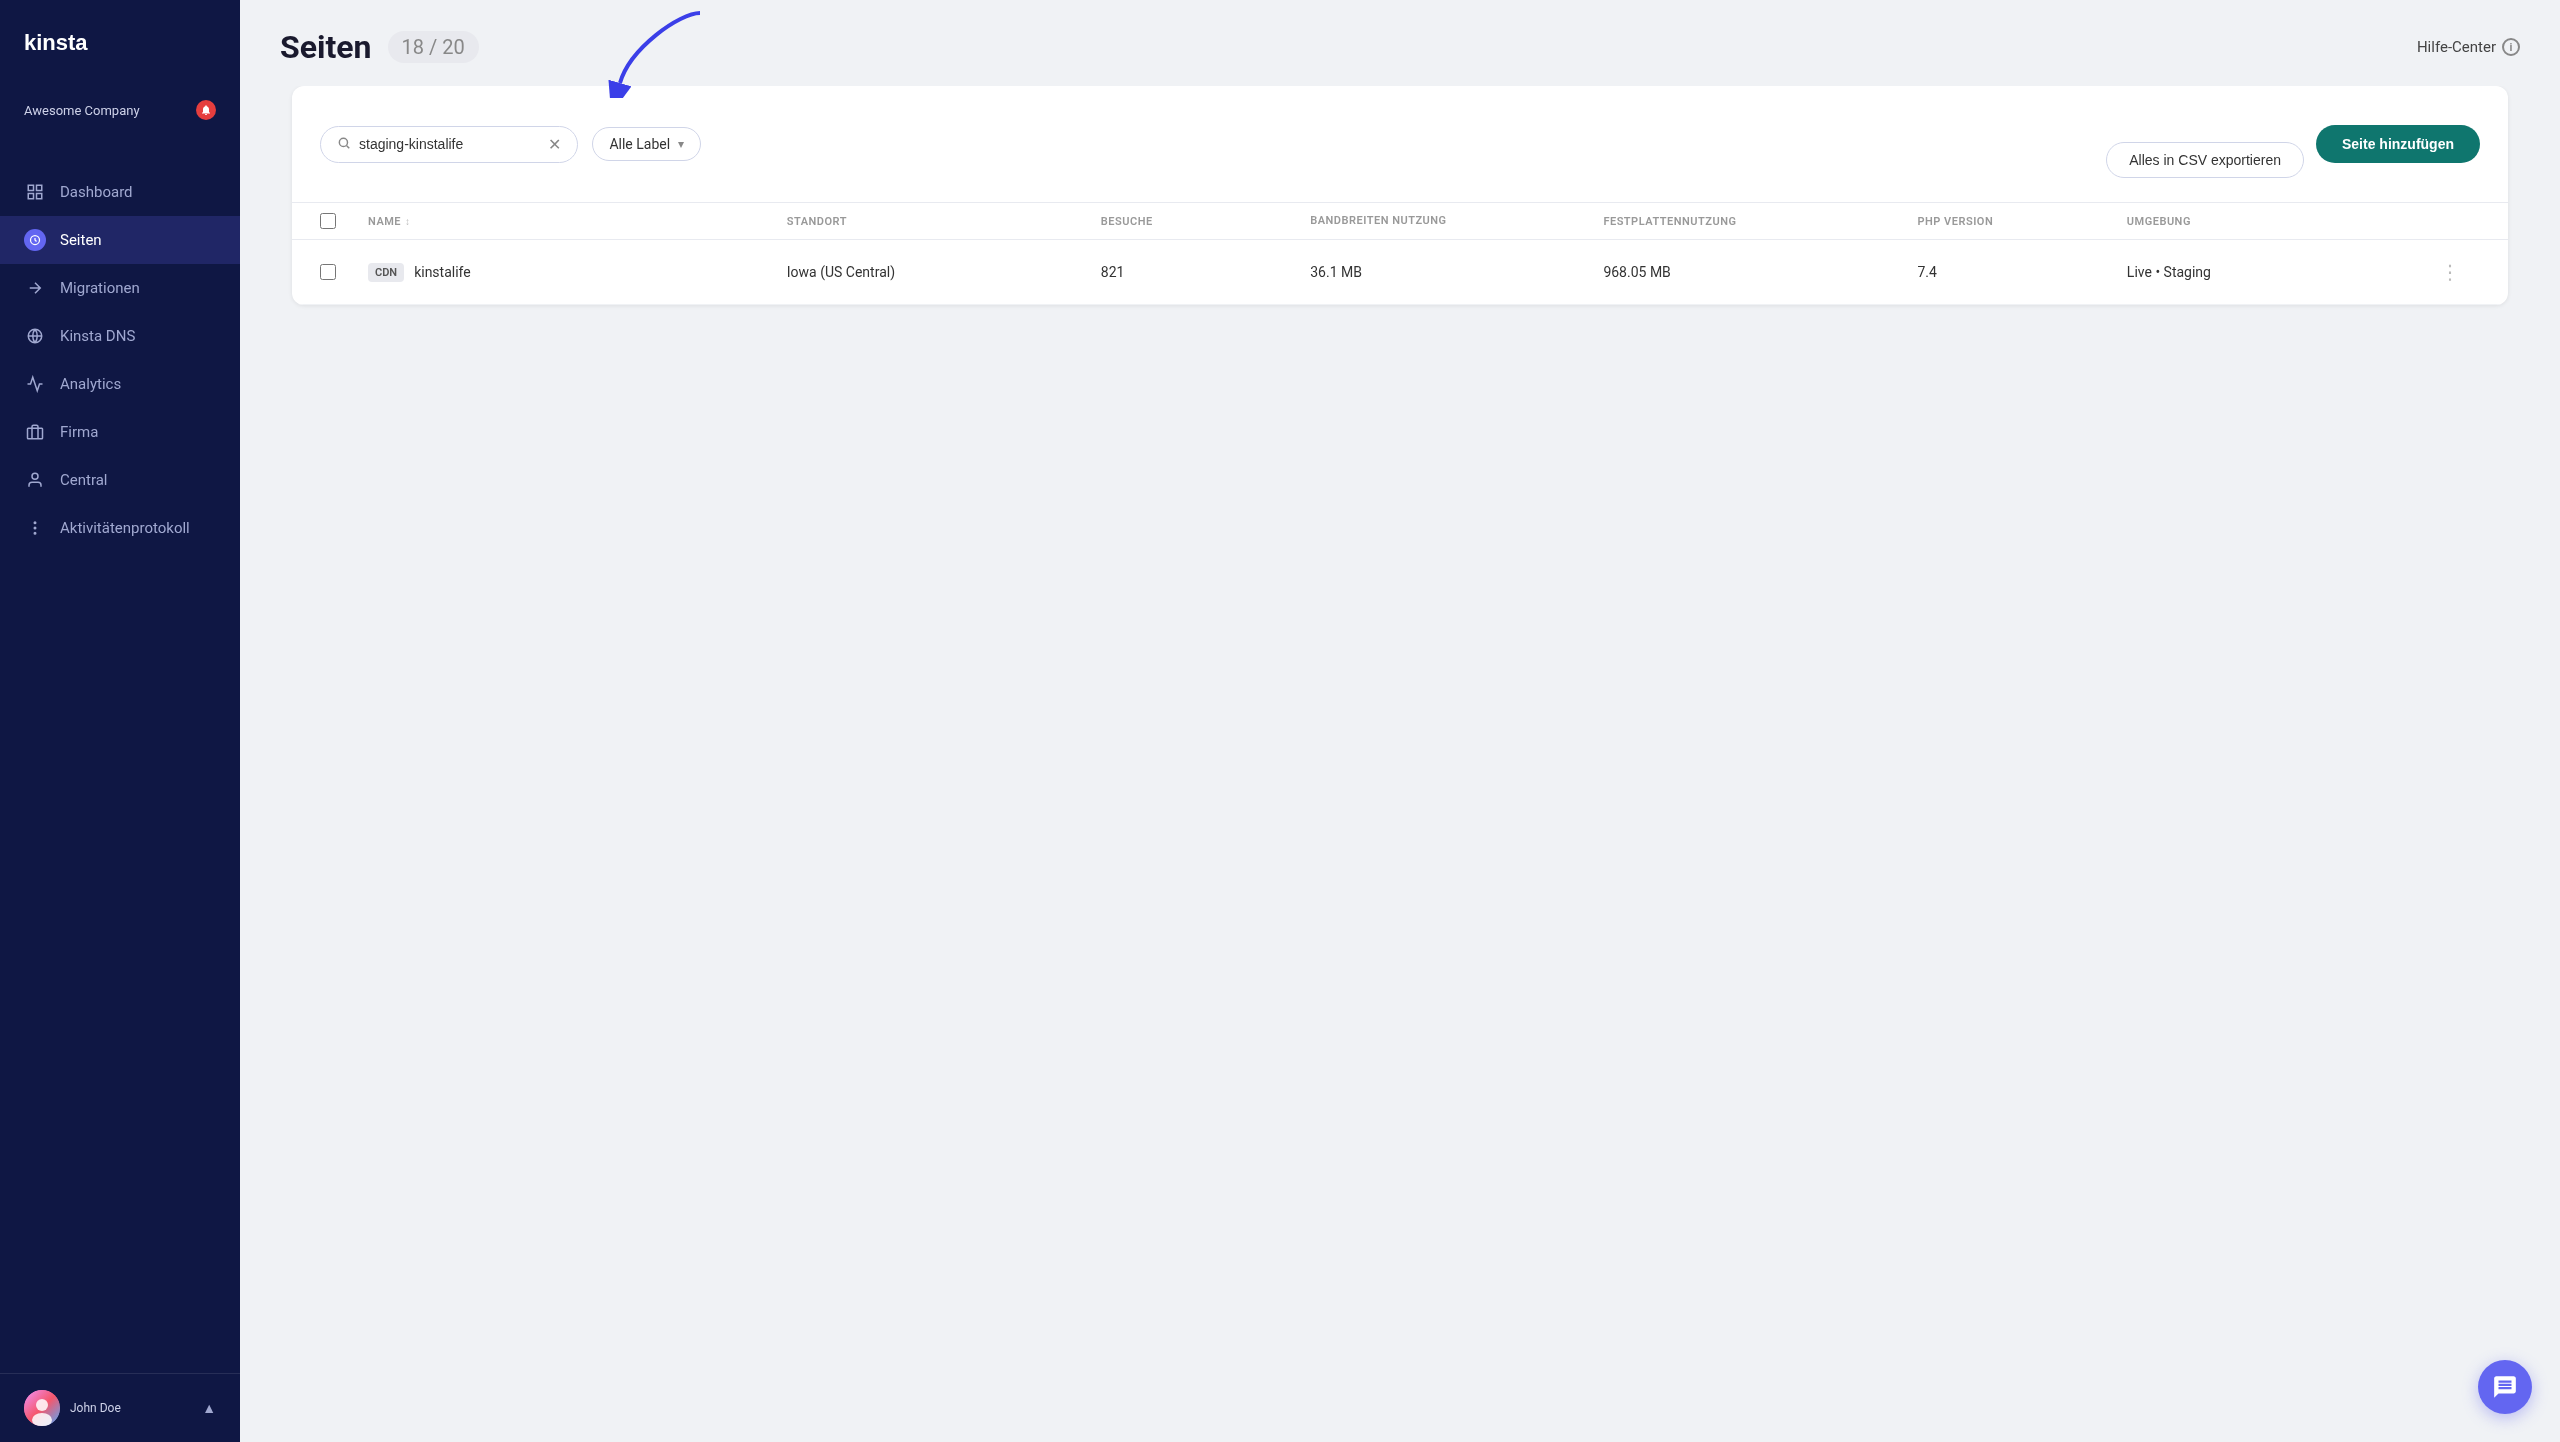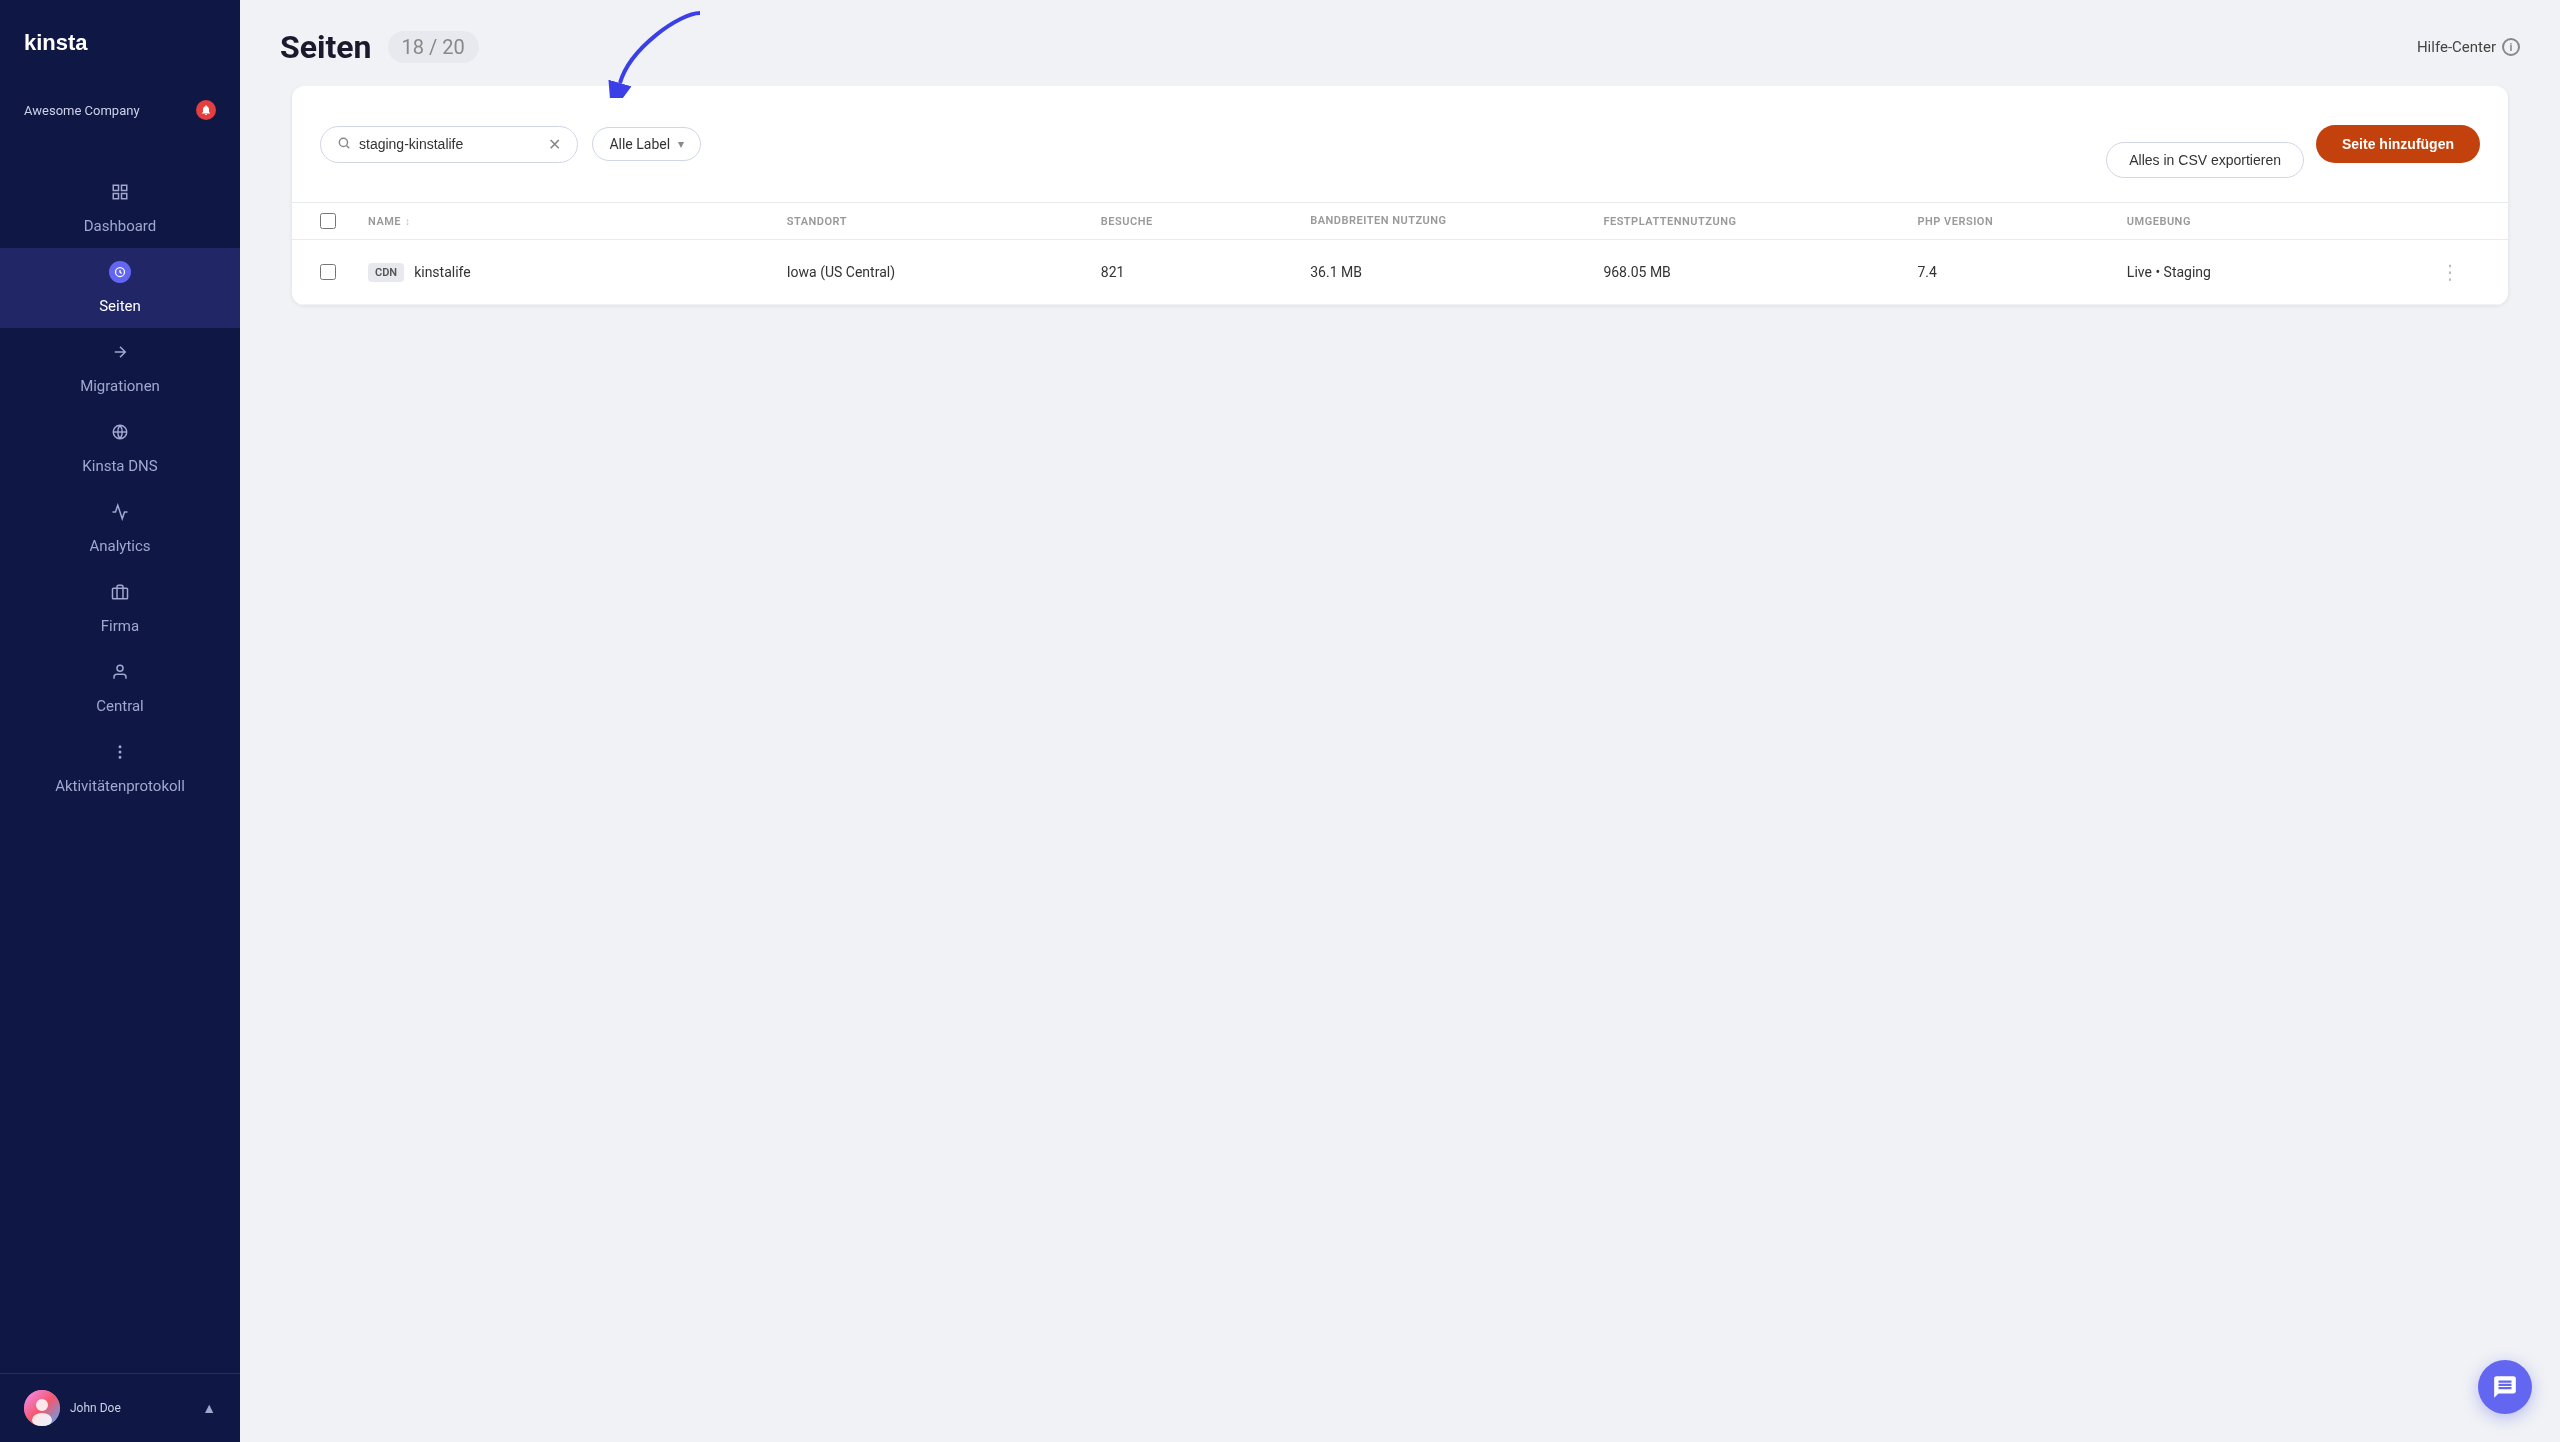--- a/index.html
+++ b/index.html
@@ -47,21 +47,20 @@
     .nav-item {
       display: flex;
       align-items: center;
       gap: 14px;
       padding: 13px 24px;
       cursor: pointer;
       font-size: 15px;
       color: #a0a8d0;
       transition: background 0.15s;
       border-radius: 0;
-      flex-direction: column;
     }
     .nav-item.active {
       background: rgba(99,102,241,0.2);
       color: #fff;
     }
     .nav-item.active .nav-icon { background: #6366f1; border-radius: 50%; padding: 6px; }
     .nav-icon {
       width: 22px; height: 22px;
       display: flex; align-items: center; justify-content: center;
       flex-shrink: 0;
@@ -179,21 +178,21 @@
       background: #fff;
       cursor: pointer;
       font-weight: 500;
       margin-top: 32px;
     }
     .btn-add {
       border: none;
       border-radius: 24px;
       padding: 11px 26px;
       font-size: 14px; color: #fff;
-      background: #c2410c;
+      background: #0f766e;
       cursor: pointer;
       font-weight: 600;
       text-align: center;
     }
 
     
     .table-header {
       display: grid;
       grid-template-columns: 48px 2fr 1.5fr 1fr 1.4fr 1.5fr 1fr 1.4fr 60px;
       padding: 10px 28px;

